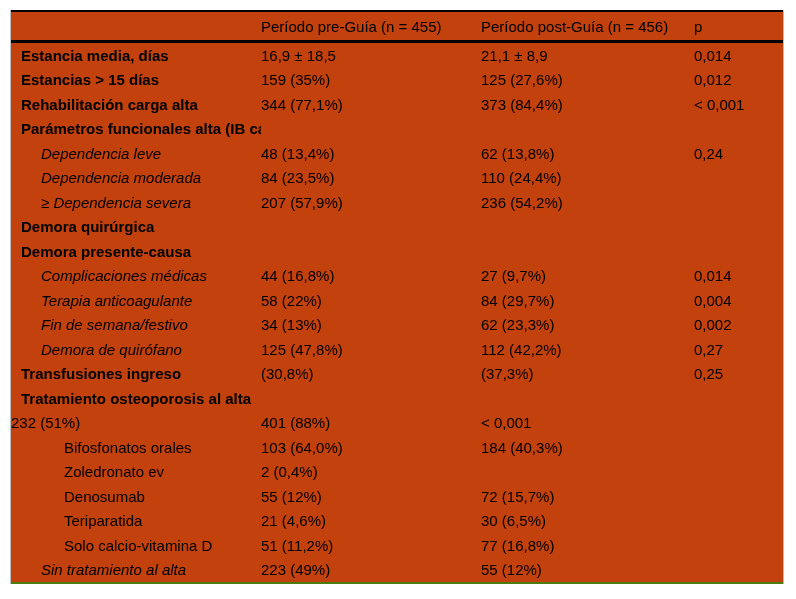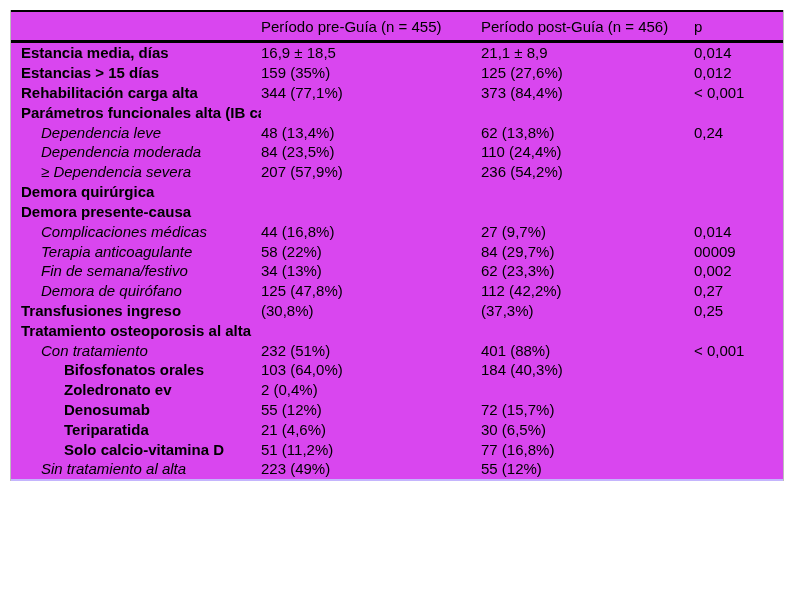--- a/index.html
+++ b/index.html
@@ -10,49 +10,49 @@
     font-size: 15px;
     color: #000000;
     overflow: hidden;
   }
   .table-frame {
     position: absolute;
     left: 10px; top: 10px;
     width: 774px;
     border-left: 1px solid #bdbdbd;
     border-right: 1px solid #bdbdbd;
-    background: #d946ef;
+    background: #c2410c;
   }
   .thead {
     border-top: 2px solid #000;
     border-bottom: 3px solid #000;
     height: 33px;
     display: grid;
     grid-template-columns: 250px 220px 213px 1fr;
     align-items: center;
   }
   .tbody {
-    height: 438px;
+    height: 541px;
     display: flex;
     flex-direction: column;
-    border-bottom: 2px solid #c4b5fd;
+    border-bottom: 2px solid #4d7c0f;
   }
   .row {
     flex: 1;
     display: grid;
     grid-template-columns: 250px 220px 213px 1fr;
     align-items: center;
   }
   .cell { white-space: nowrap; overflow: hidden; }
   .c1 { padding-left: 10px; }
   .ind1 { padding-left: 30px; }
   .ind2 { padding-left: 53px; }
   .bold { font-weight: bold; }
   .italic { font-style: italic; }
-  .plain { font-weight: bold; font-style: normal; }
+  .plain { font-weight: normal; font-style: normal; }
 </style>
 </head>
 <body>
 
 <div class="table-frame">
   <div class="thead">
     <div class="cell c1"></div>
     <div class="cell">Período pre-Guía (n = 455)</div>
     <div class="cell">Período post-Guía (n = 456)</div>
     <div class="cell">p</div>
@@ -126,21 +126,21 @@
     <div class="cell c1 italic ind1">Complicaciones médicas</div>
     <div class="cell">44 (16,8%)</div>
     <div class="cell">27 (9,7%)</div>
     <div class="cell">0,014</div>
   </div>
 
   <div class="row">
     <div class="cell c1 italic ind1">Terapia anticoagulante</div>
     <div class="cell">58 (22%)</div>
     <div class="cell">84 (29,7%)</div>
-    <div class="cell">00009</div>
+    <div class="cell">0,004</div>
   </div>
 
   <div class="row">
     <div class="cell c1 italic ind1">Fin de semana/festivo</div>
     <div class="cell">34 (13%)</div>
     <div class="cell">62 (23,3%)</div>
     <div class="cell">0,002</div>
   </div>
 
   <div class="row">
@@ -158,21 +158,20 @@
   </div>
 
   <div class="row">
     <div class="cell c1 bold ind0">Tratamiento osteoporosis al alta</div>
     <div class="cell"></div>
     <div class="cell"></div>
     <div class="cell"></div>
   </div>
 
   <div class="row">
-    <div class="cell c1 italic ind1">Con tratamiento</div>
     <div class="cell">232 (51%)</div>
     <div class="cell">401 (88%)</div>
     <div class="cell">&lt; 0,001</div>
   </div>
 
   <div class="row">
     <div class="cell c1 plain ind2">Bifosfonatos orales</div>
     <div class="cell">103 (64,0%)</div>
     <div class="cell">184 (40,3%)</div>
     <div class="cell"></div>

